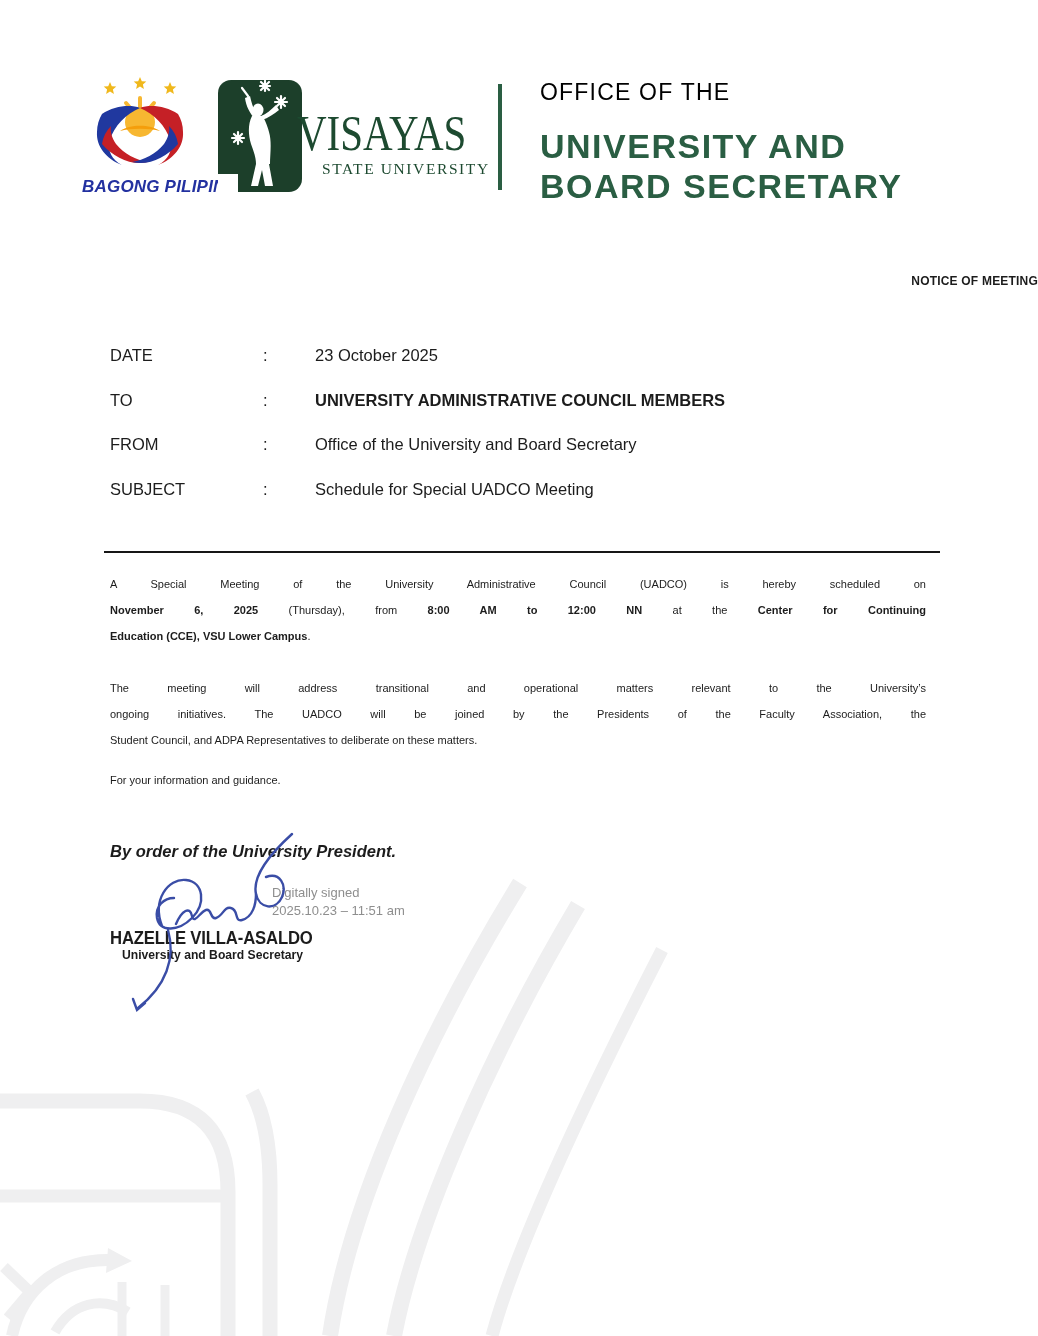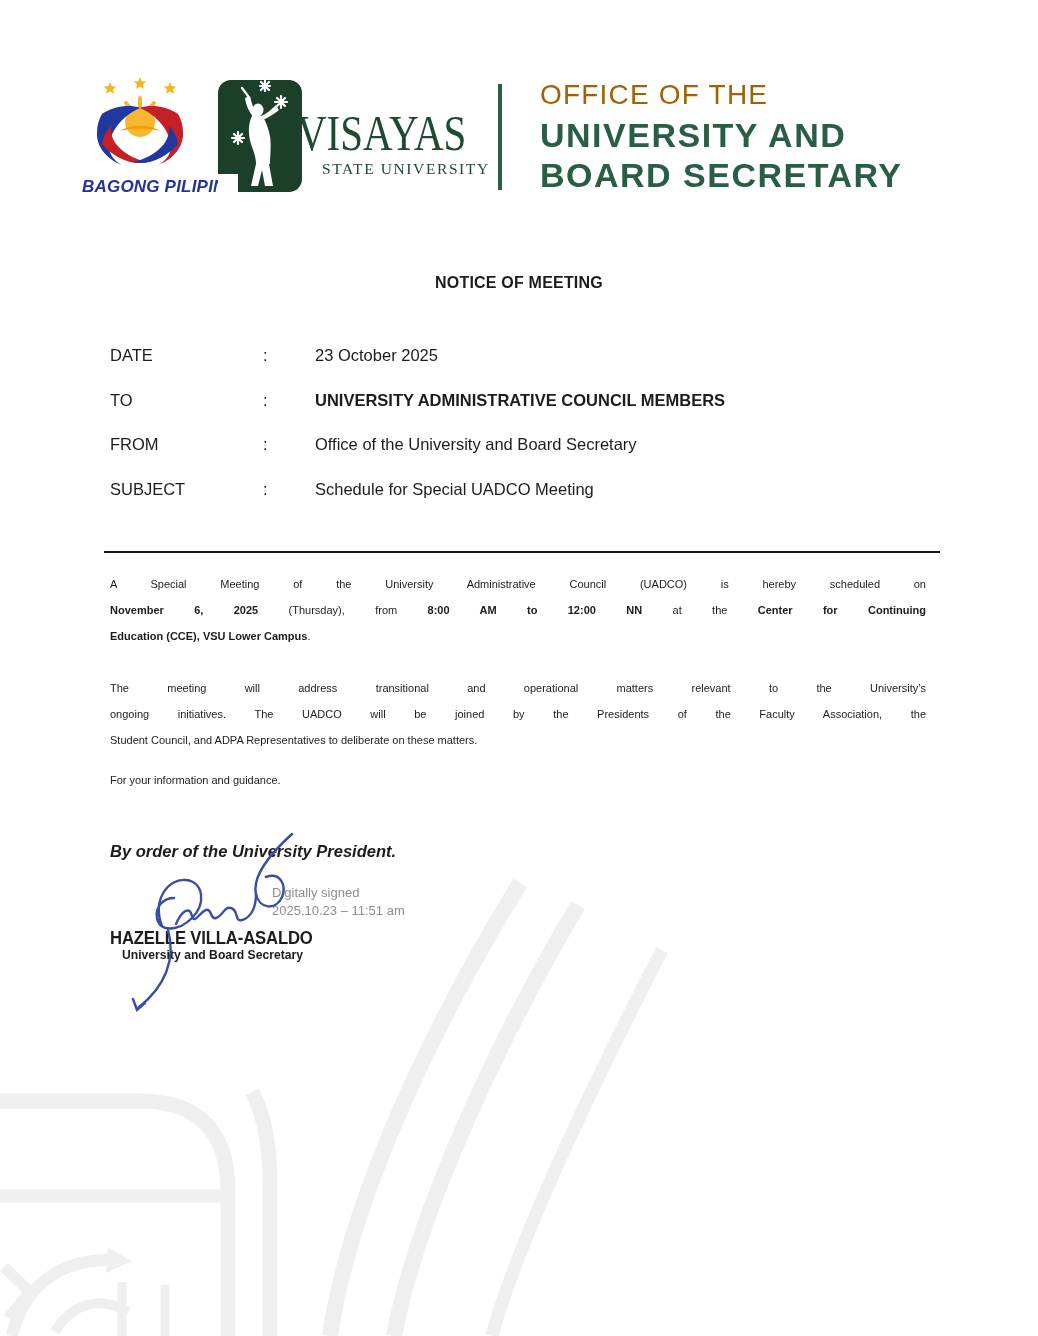--- a/index.html
+++ b/index.html
@@ -16,25 +16,25 @@
   
   .bp-logo { left:82px; top:76px; width:116px; height:118px; z-index:1; }
   .bp-caption { margin-top:1px; text-align:center; font-size:17px; font-weight:bold; font-style:italic;
                 color:#2331a0; letter-spacing:.2px; white-space:nowrap; }
   .vsu-box { left:218px; top:80px; z-index:1; }
   .vsu-wordmark { left:297px; top:97px; z-index:1; color:#1d4a30; font-family:"Liberation Serif", serif;margin-top:14px; }
   .vsu-main { font-size:50px; line-height:44px; transform:scaleX(.82); transform-origin:left top; white-space:nowrap; }
   .vsu-sub  { margin-left:25px; margin-top:5px; font-size:15.5px; letter-spacing:1.6px; white-space:nowrap; }
   .hdr-divider { left:498px; top:84px; width:4px; height:106px; background:#2a5e43; z-index:1; }
   .office { left:540px; top:79px; z-index:1; }
-  .office-light { font-size:28px; font-weight:500; color:#a16207; letter-spacing:1.2px; white-space:nowrap; }
-  .office-bold  { font-size:34px; font-weight:800; color:#2a5e43; letter-spacing:1.5px; line-height:40px; margin-top:4px; white-space:nowrap; }
+  .office-light { font-size:23px; font-weight:500; color:#000000; letter-spacing:1.2px; white-space:nowrap; }
+  .office-bold  { font-size:34px; font-weight:800; color:#2a5e43; letter-spacing:1.5px; line-height:40px; margin-top:20px; white-space:nowrap; }
 
   
-  .doc-title { left:0; top:274px; width:1038px; text-align:center; font-size:16px; font-weight:bold; letter-spacing:.2px; z-index:1; }
+  .doc-title { left:0; top:274px; width:1038px; text-align:right; font-size:12px; font-weight:bold; letter-spacing:.2px; z-index:1; }
   .meta-row { position:absolute; left:110px; width:830px; font-size:16.5px; z-index:1; }
   .meta-label { position:absolute; left:0; }
   .meta-colon { position:absolute; left:153px; }
   .meta-value { position:absolute; left:205px; white-space:nowrap; }
   .meta-value.bold { font-weight:bold; }
 
   .rule { left:104px; top:551px; width:836px; height:2px; background:#161616; z-index:1; }
 
   
   .para { position:absolute; left:110px; width:816px; font-size:11px; line-height:26px; z-index:1; }

